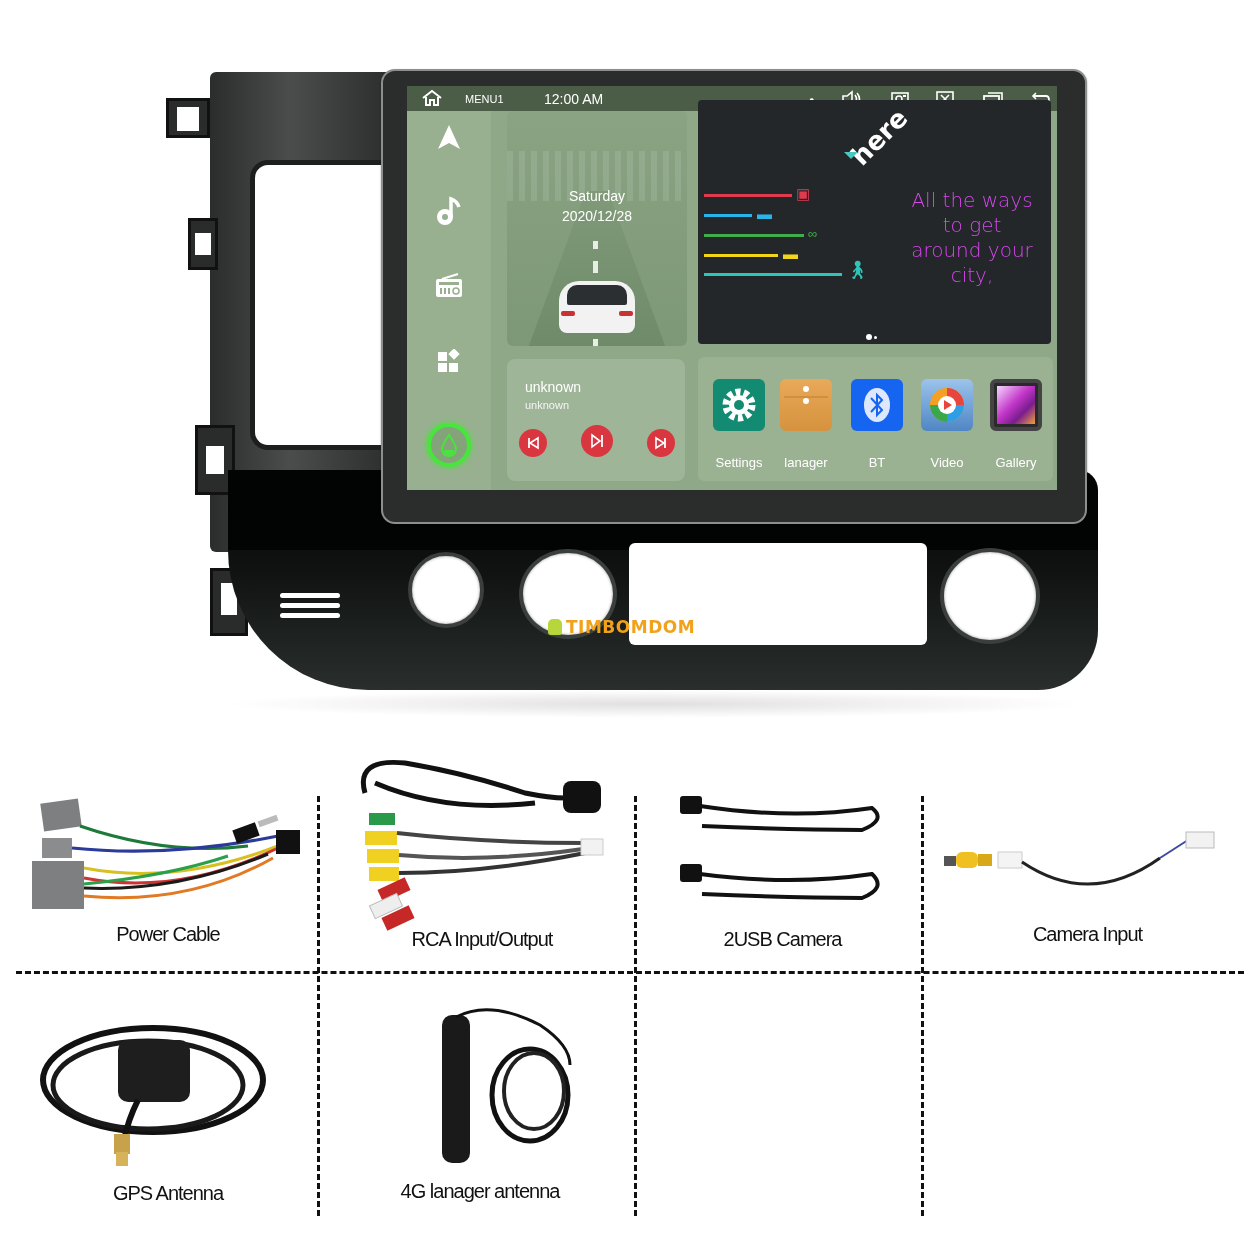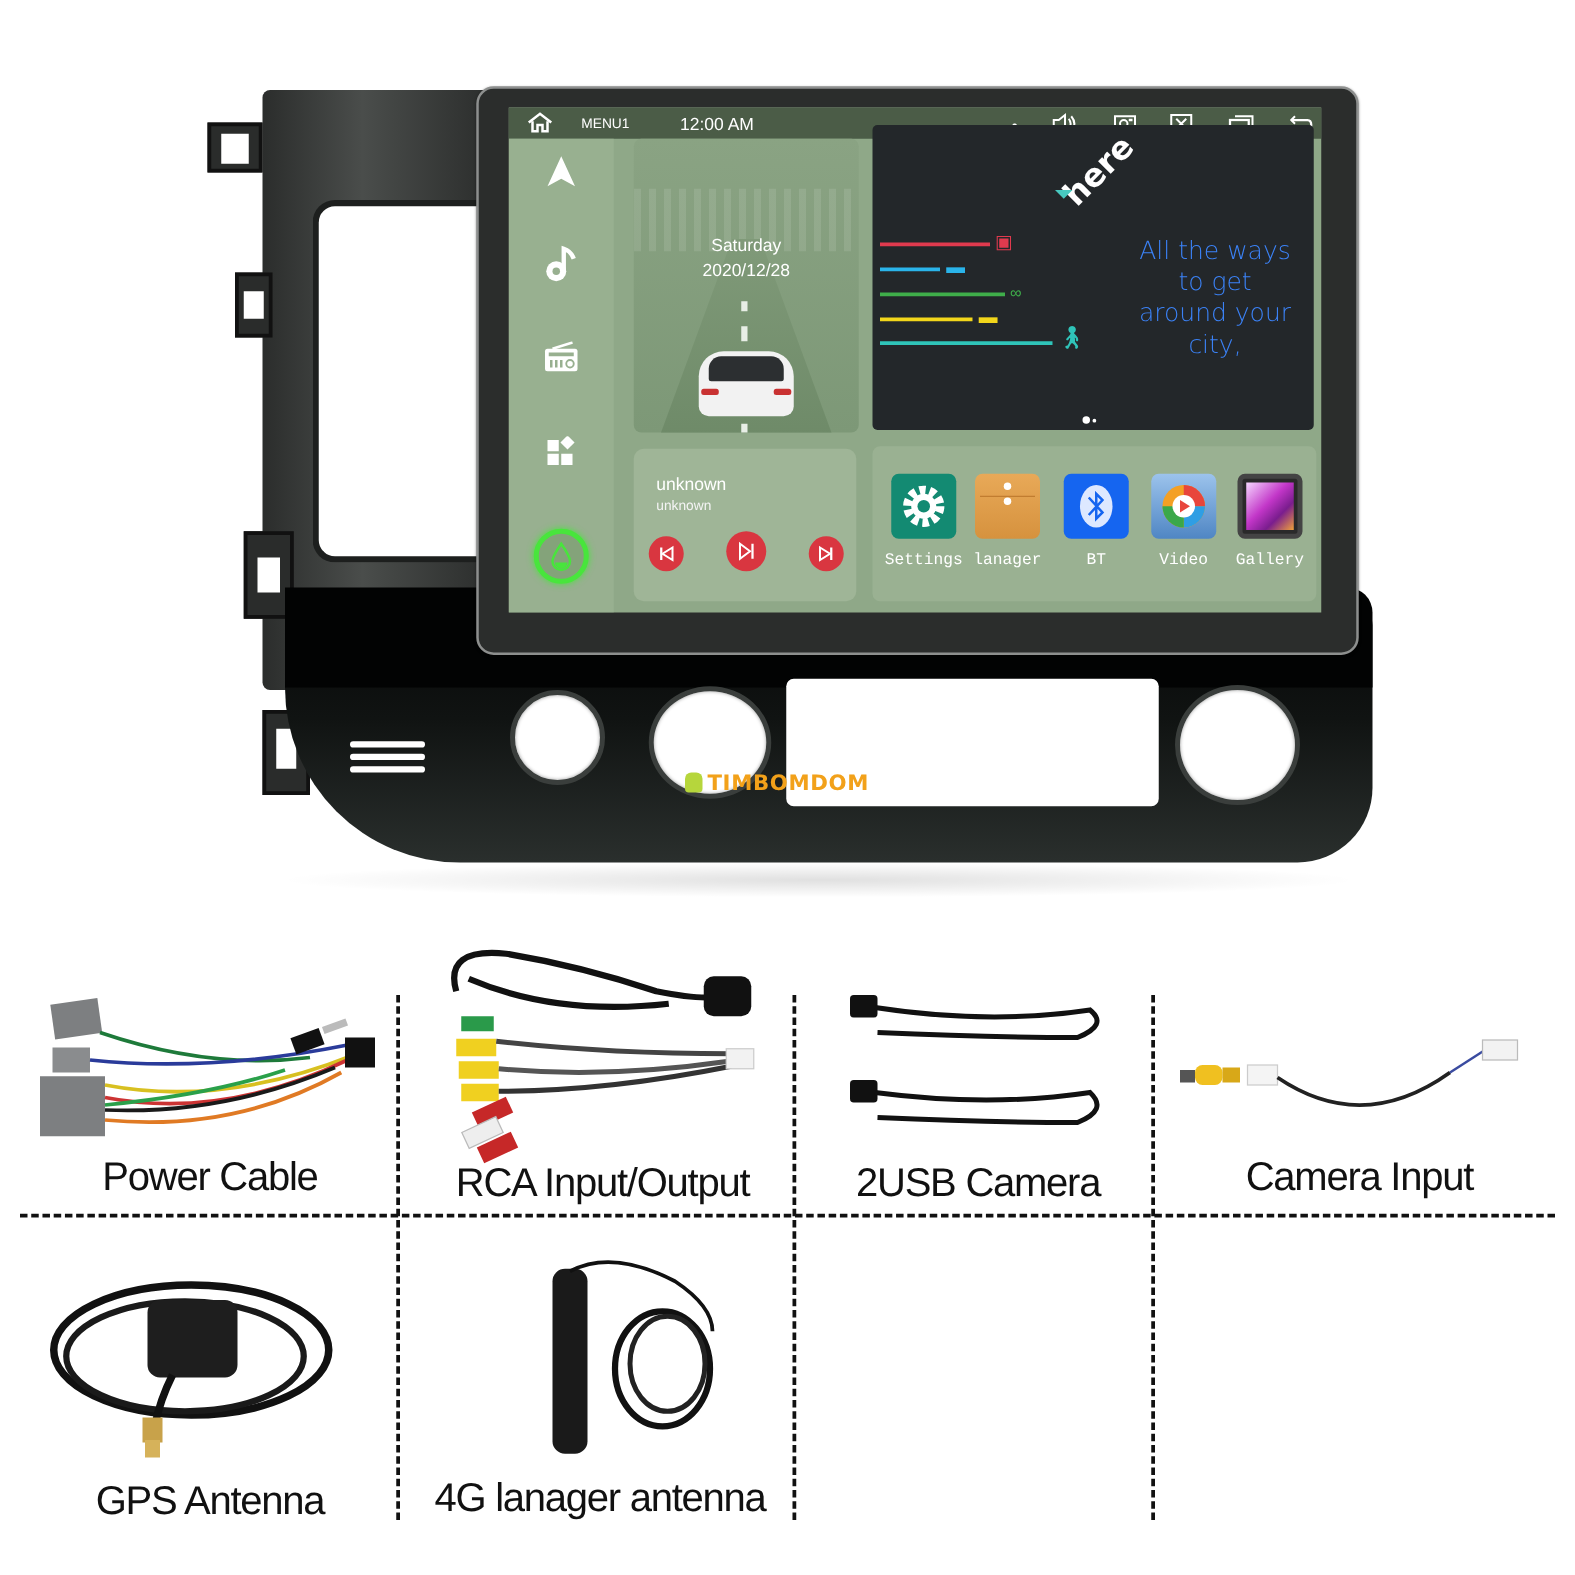--- a/index.html
+++ b/index.html
@@ -104,50 +104,50 @@
     background: #23272a; border-radius: 4px; overflow: hidden;
   }
   .here-logo {
     left: 148px; top: 22px; color: #fff; font-weight: bold; font-size: 26px;
     transform: rotate(-45deg); font-family: "DejaVu Sans", sans-serif;
   }
   .here-tri { left: 146px; top: 52px; width: 0; height: 0;
     border-left: 7px solid transparent; border-right: 7px solid transparent; border-top: 7px solid #48c9c0; }
   .mode-line { position: absolute; height: 3px; left: 6px; }
   .mode-icon { position: absolute; font-size: 15px; line-height: 16px; }
-  .here-text { left: 200px; top: 88px; width: 148px; color: #3b82f6; font-size: 20px; text-align: center; line-height: 25px; font-family: "DejaVu Sans", sans-serif; font-weight: 300; }
+  .here-text { left: 200px; top: 88px; width: 148px; color: #d946ef; font-size: 20px; text-align: center; line-height: 25px; font-family: "DejaVu Sans", sans-serif; font-weight: 300; }
   .pager { left: 168px; top: 226px; }
   .pager span { display: inline-block; border-radius: 50%; background: #fff; margin-right: 2px; }
 
   .music-card {
     left: 100px; top: 273px; width: 178px; height: 122px;
     background: #9fb597; border-radius: 8px;
   }
   .music-title { left: 18px; top: 20px; color: #fff; font-size: 14px; }
   .music-artist { left: 18px; top: 40px; color: #f4f4f4; font-size: 11px; }
   .mbtn { position: absolute; border-radius: 50%; background: #d93640; color: #fff; text-align: center; font-size: 12px; font-weight: bold; }
 
   .apps-card {
     left: 291px; top: 271px; width: 355px; height: 124px;
     background: #9ab192; border-radius: 6px;
   }
   .app { position: absolute; top: 22px; width: 70px; text-align: center; }
   .app-icon { width: 52px; height: 52px; margin: 0 auto; border-radius: 6px; position: relative; }
-  .app-label { color: #fff; font-size: 13px; margin-top: 9px; white-space: nowrap; font-family: Liberation Mono, monospace; }
+  .app-label { color: #fff; font-size: 13px; margin-top: 24px; white-space: nowrap; }
 
   .rain-btn {
     left: 20px; top: 337px; width: 44px; height: 44px; border-radius: 50%;
     border: 4px solid #48e53c; box-shadow: 0 0 6px #48e53c; background: #84a37a;
   }
 
   
   .hline { position: absolute; height: 0; border-top: 3px dashed #111; }
   .vline { position: absolute; width: 0; border-left: 3px dashed #111; }
   .acc-label {
-    position: absolute; font-size: 32px; color: #111; text-align: center;
+    position: absolute; font-size: 20px; color: #111; text-align: center;
     letter-spacing: -1px; font-family: "Liberation Sans", sans-serif;
   }
   .acc-img { position: absolute; }
 </style>
 </head>
 <body>
 
 <div class="abs frame-back"></div>
 <div class="abs frame-window"></div>
 

